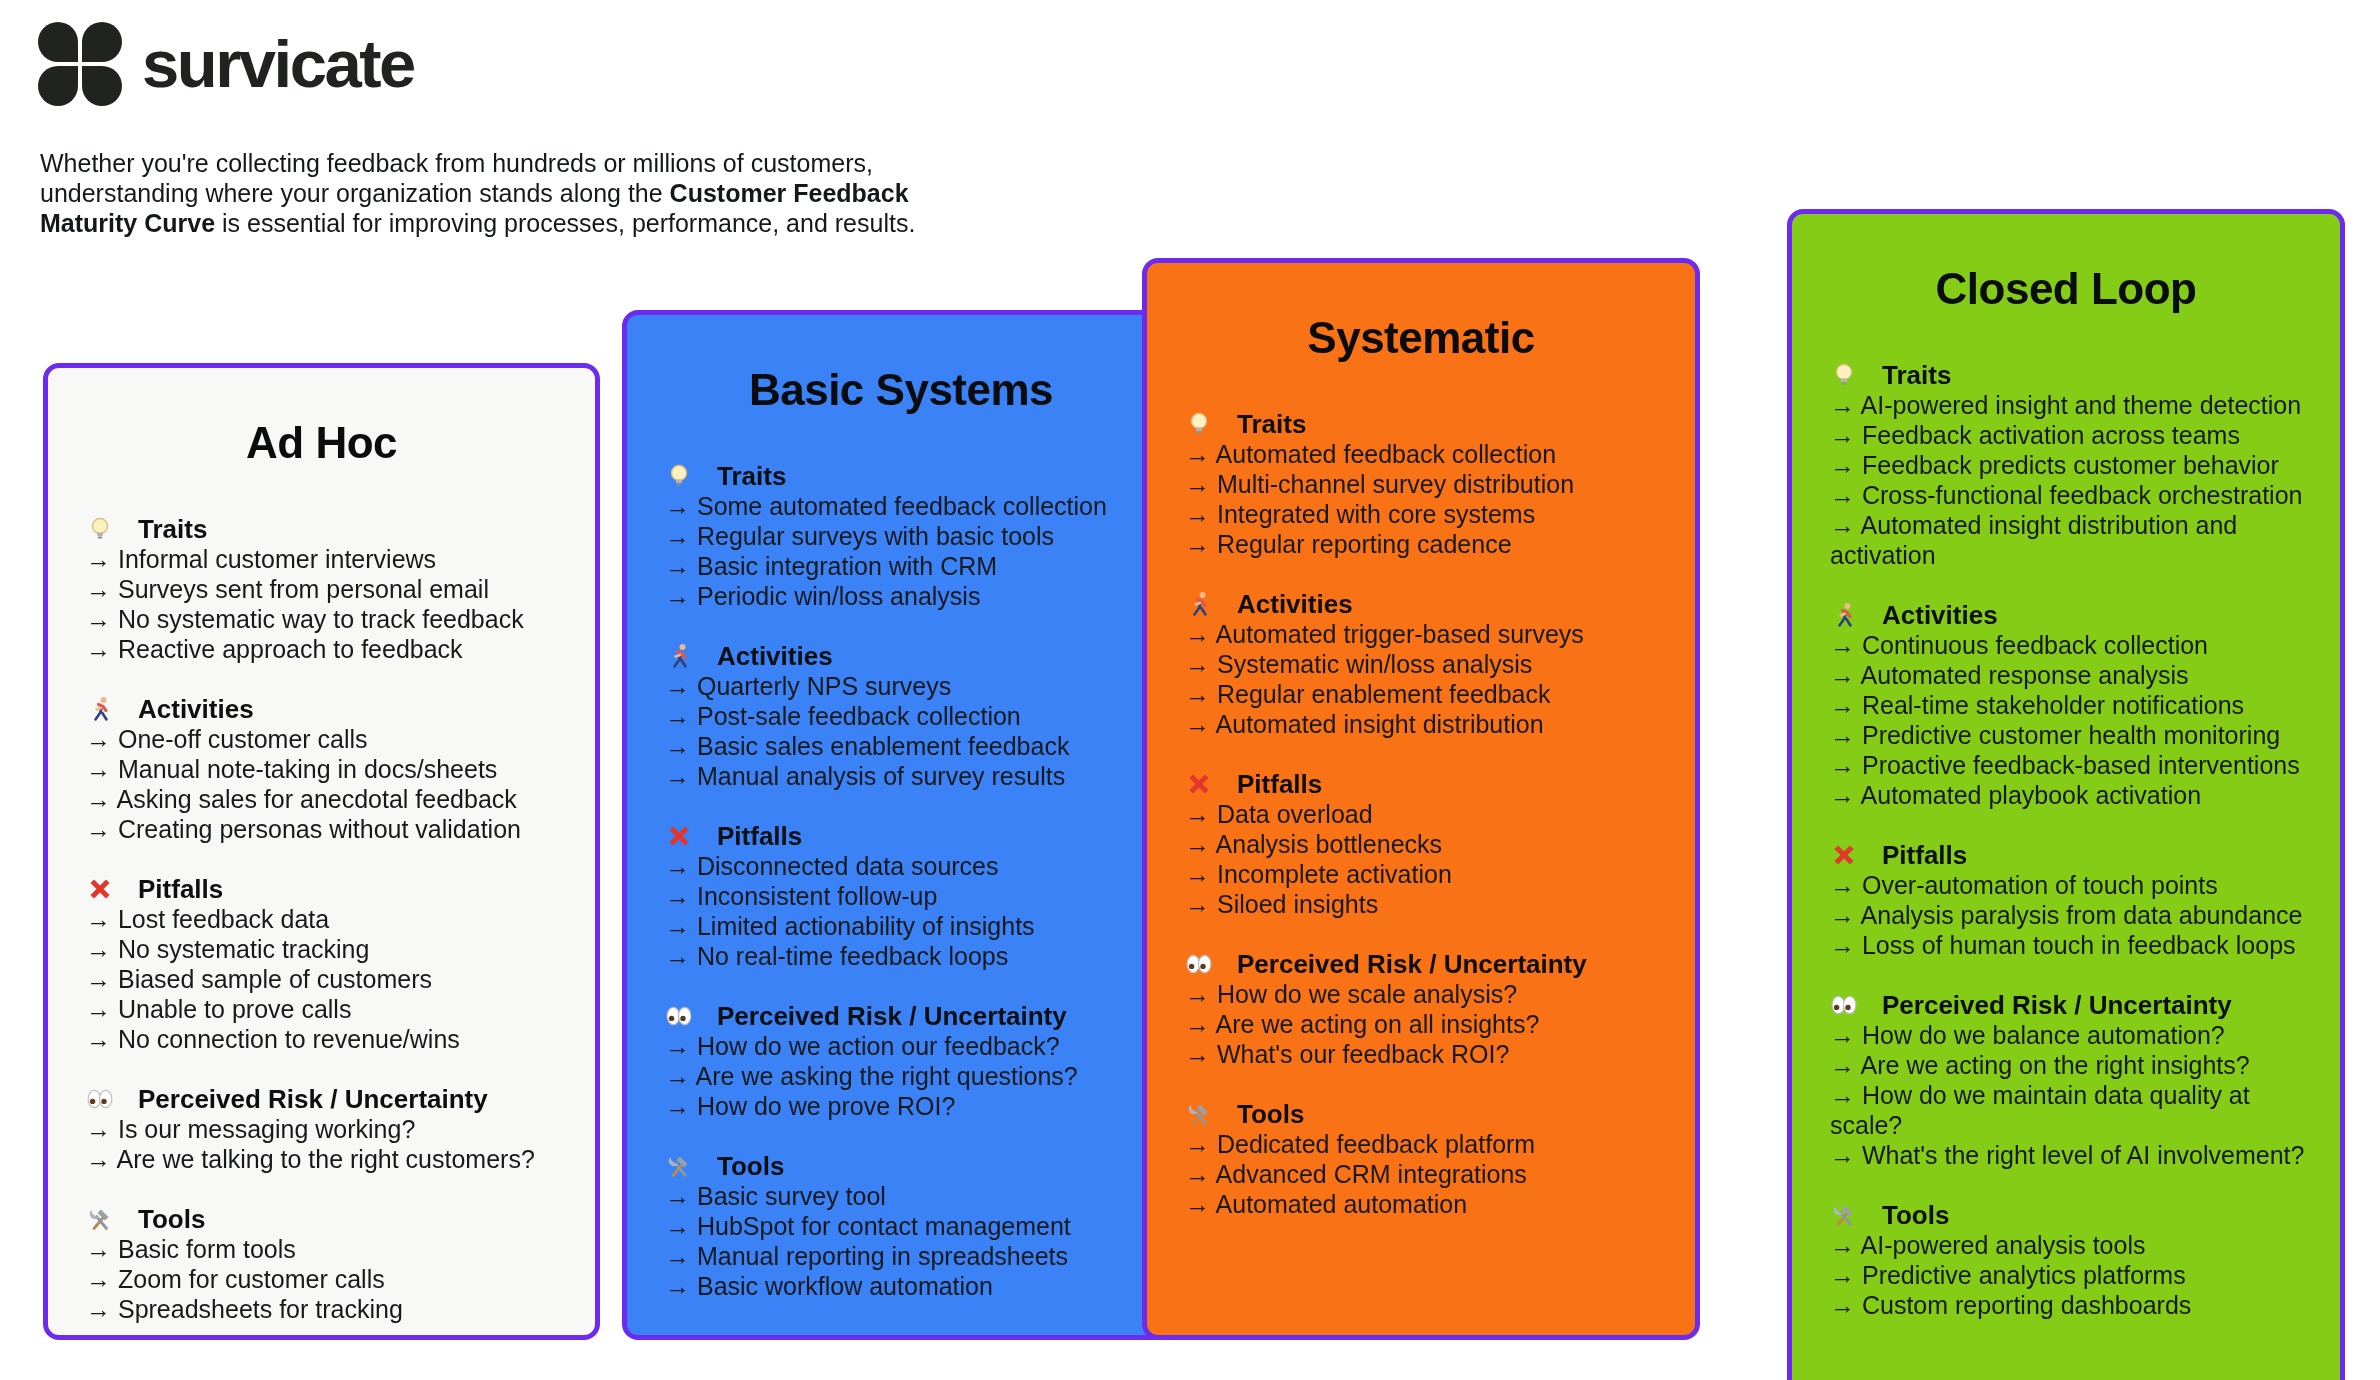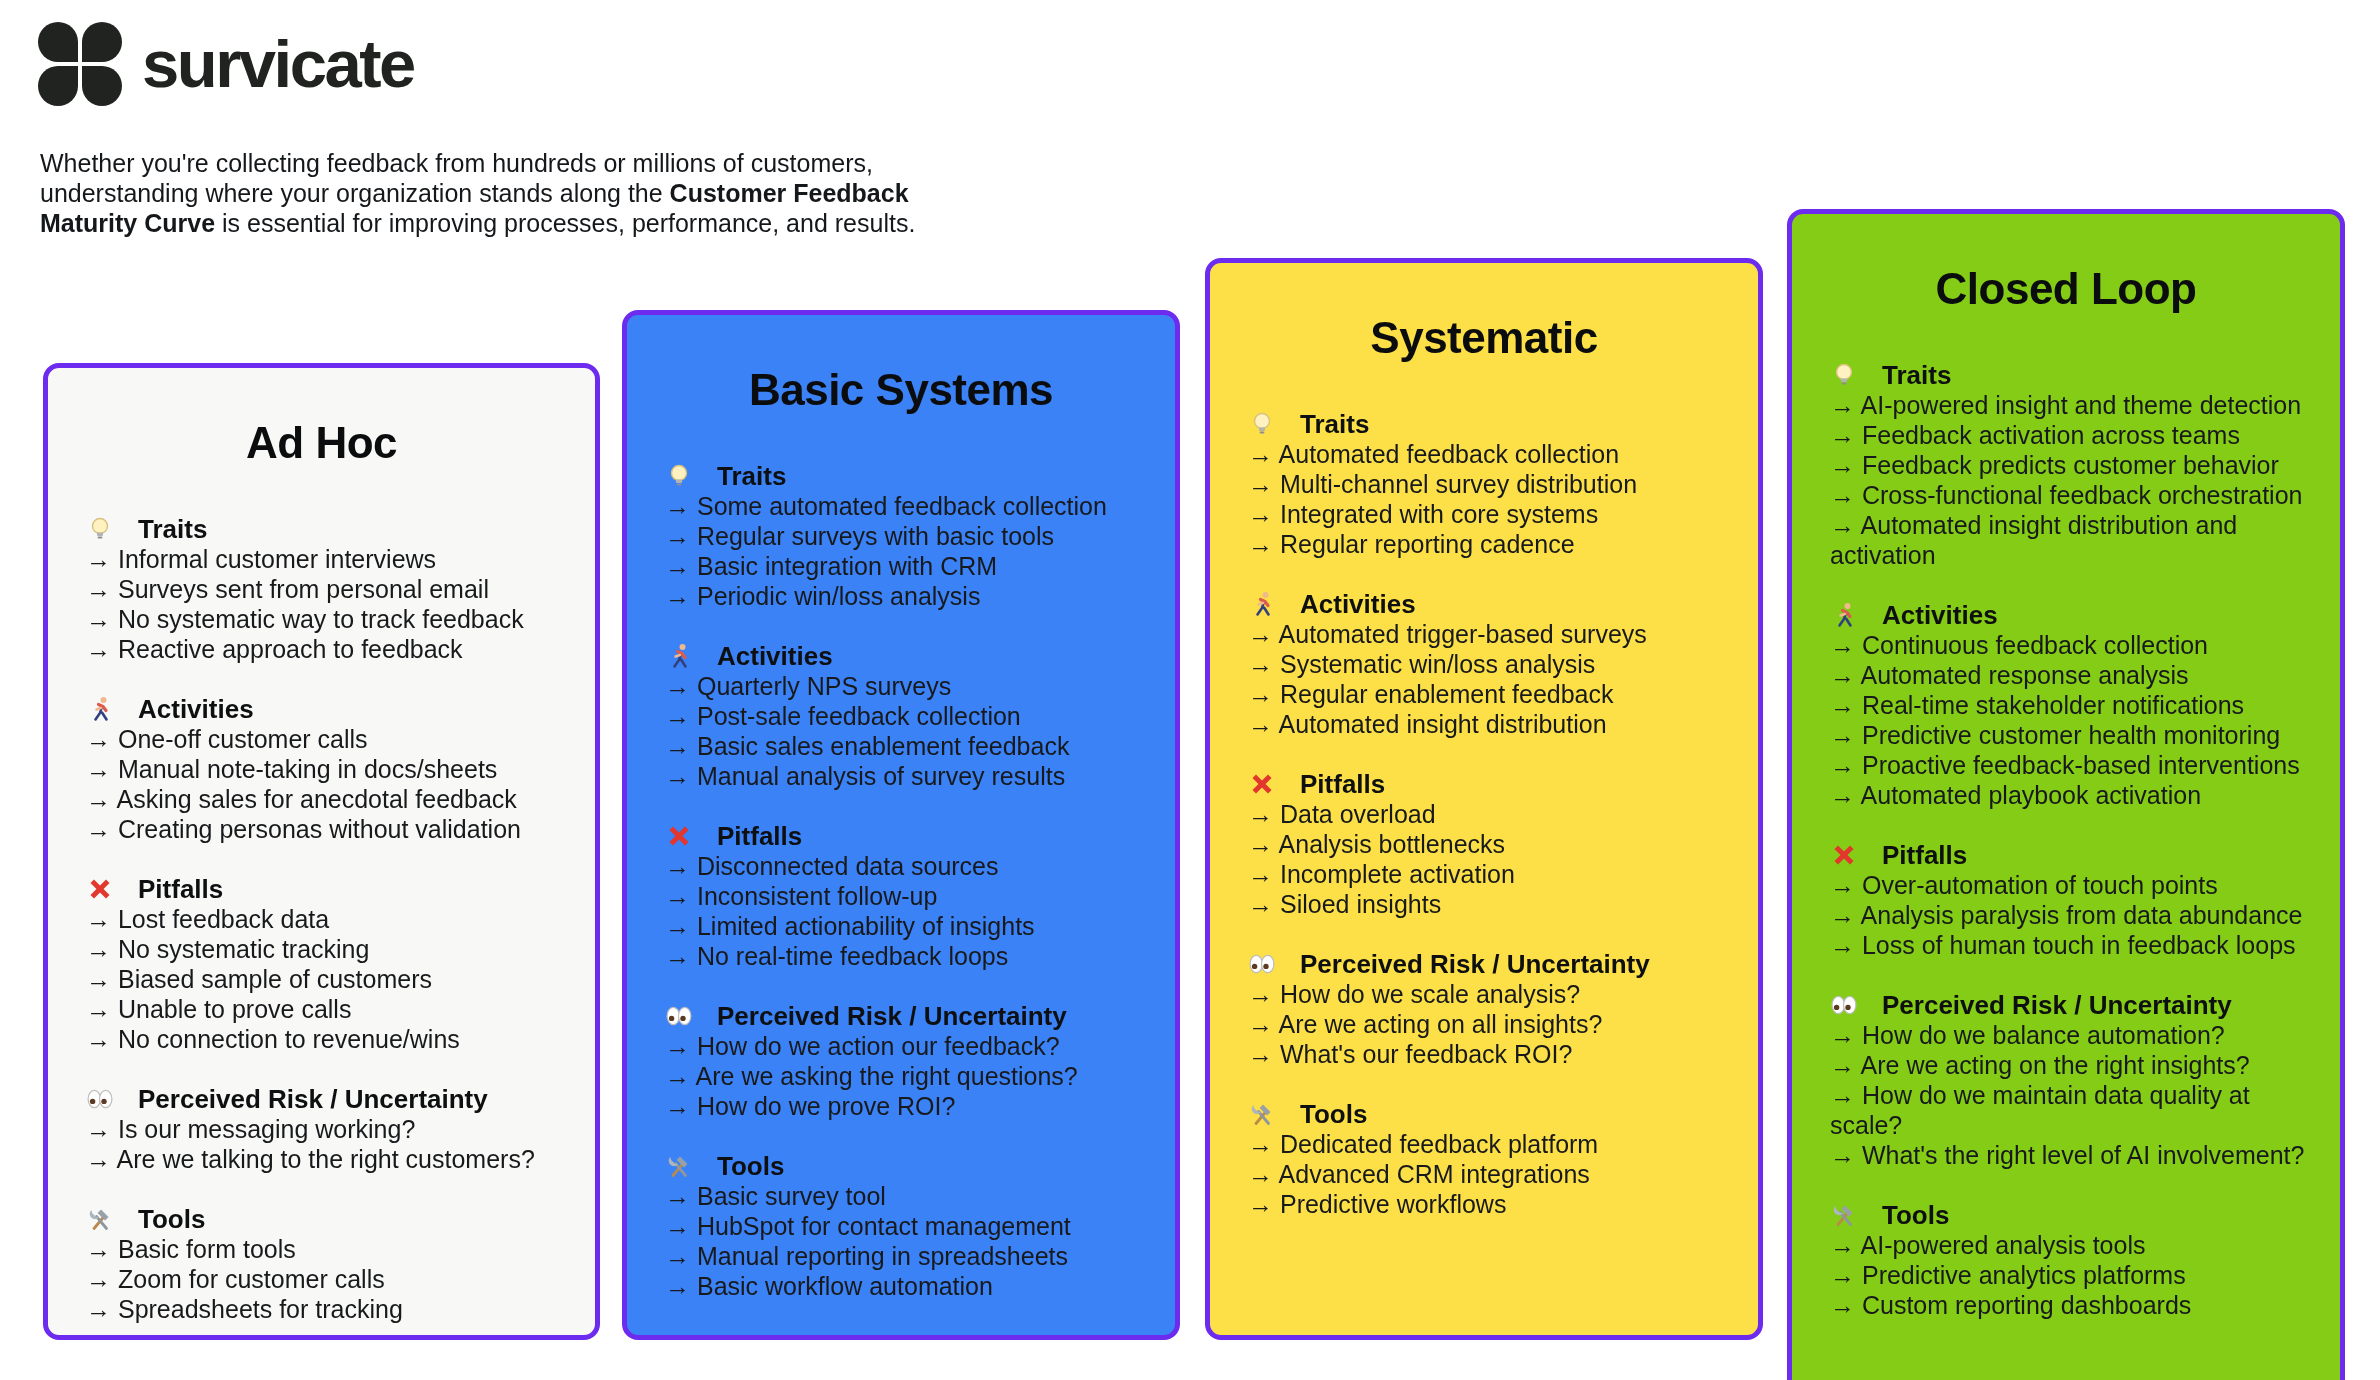--- a/index.html
+++ b/index.html
@@ -214,21 +214,21 @@
               </span>
               <span class="section-label">Tools</span>
             </div>
             <div class="item"><span class="arrow">→ </span><span>Basic survey tool</span></div>
             <div class="item"><span class="arrow">→ </span><span>HubSpot for contact management</span></div>
             <div class="item"><span class="arrow">→ </span><span>Manual reporting in spreadsheets</span></div>
             <div class="item"><span class="arrow">→ </span><span>Basic workflow automation</span></div>
           </div>
         </div>
       </section>
-      <section class="card" style="left: 1205px; top: 258px; width: 558px; height: 1082px; background: #fde047;">
+      <section class="card" style="left: 1142px; top: 258px; width: 558px; height: 1082px; background: #f97316;">
         <h2 class="card-title">Systematic</h2>
         <div class="sections">
           <div class="section">
             <div class="section-header">
               <span class="icon">
                 <svg viewBox="0 0 28 28">
                   <circle cx="14" cy="11" r="7.5" fill="#FFF2C0" stroke="#D8C27C" stroke-width="1.4"></circle>
                   <path d="M11 17.5h6v2.4a1 1 0 0 1-1 1h-4a1 1 0 0 1-1-1z" fill="#B3B3B3"></path>
                   <rect x="11.6" y="21.6" width="4.8" height="1.8" rx="0.9" fill="#8F8F8F"></rect>
                 </svg>
@@ -295,21 +295,21 @@
                   <path d="M8 23.5L18.5 11" stroke="#B98A4B" stroke-width="2.8" stroke-linecap="round"></path>
                   <path d="M15 4.5l7.5 7.5-3.4 3.4-7.5-7.5z" fill="#99A1A8"></path>
                   <path d="M20.5 23.5L10.5 11.5" stroke="#8E969E" stroke-width="2.8" stroke-linecap="round"></path>
                   <path d="M5.5 5a5.2 5.2 0 1 0 7.6 7l-3.4-0.4-3.6-3.6z" fill="#AEB6BD"></path>
                 </svg>
               </span>
               <span class="section-label">Tools</span>
             </div>
             <div class="item"><span class="arrow">→ </span><span>Dedicated feedback platform</span></div>
             <div class="item"><span class="arrow">→ </span><span>Advanced CRM integrations</span></div>
-            <div class="item"><span class="arrow">→ </span><span>Predictive workflows</span></div>
+            <div class="item"><span class="arrow">→ </span><span>Automated automation</span></div>
           </div>
         </div>
       </section>
       <section class="card" style="left: 1787px; top: 209px; width: 558px; height: 1322px; background: #84cc16;">
         <h2 class="card-title">Closed Loop</h2>
         <div class="sections">
           <div class="section">
             <div class="section-header">
               <span class="icon">
                 <svg viewBox="0 0 28 28">

